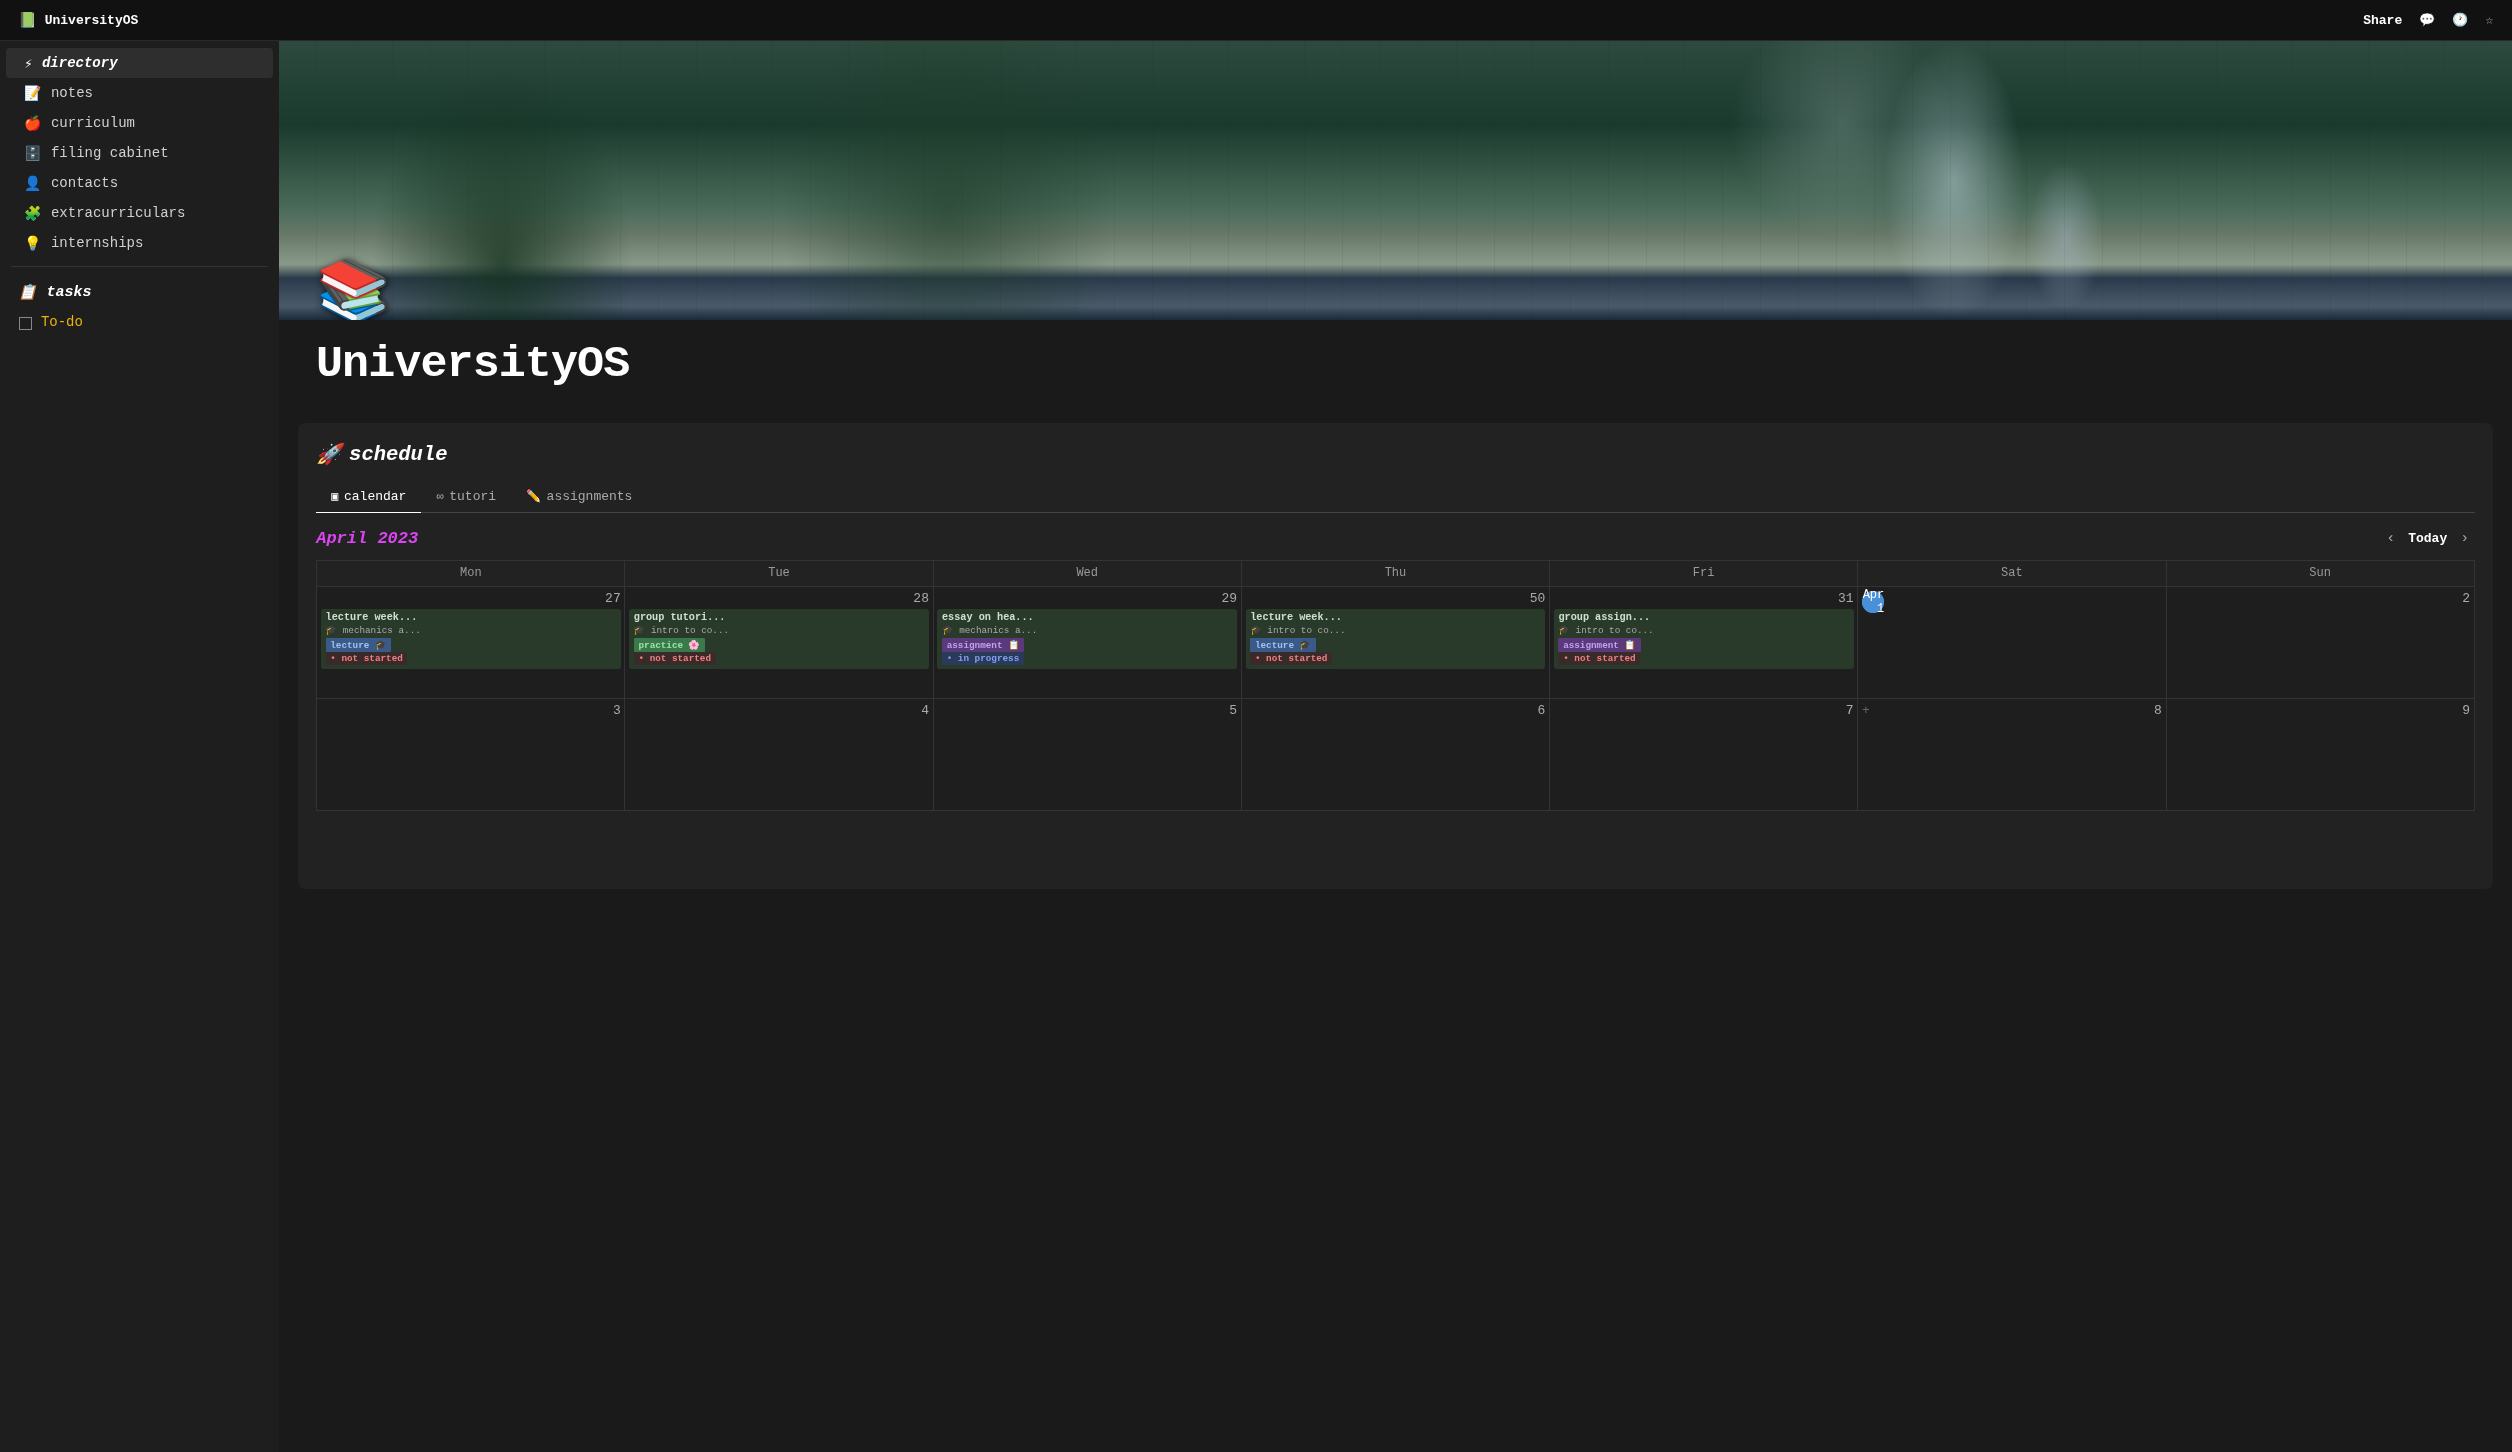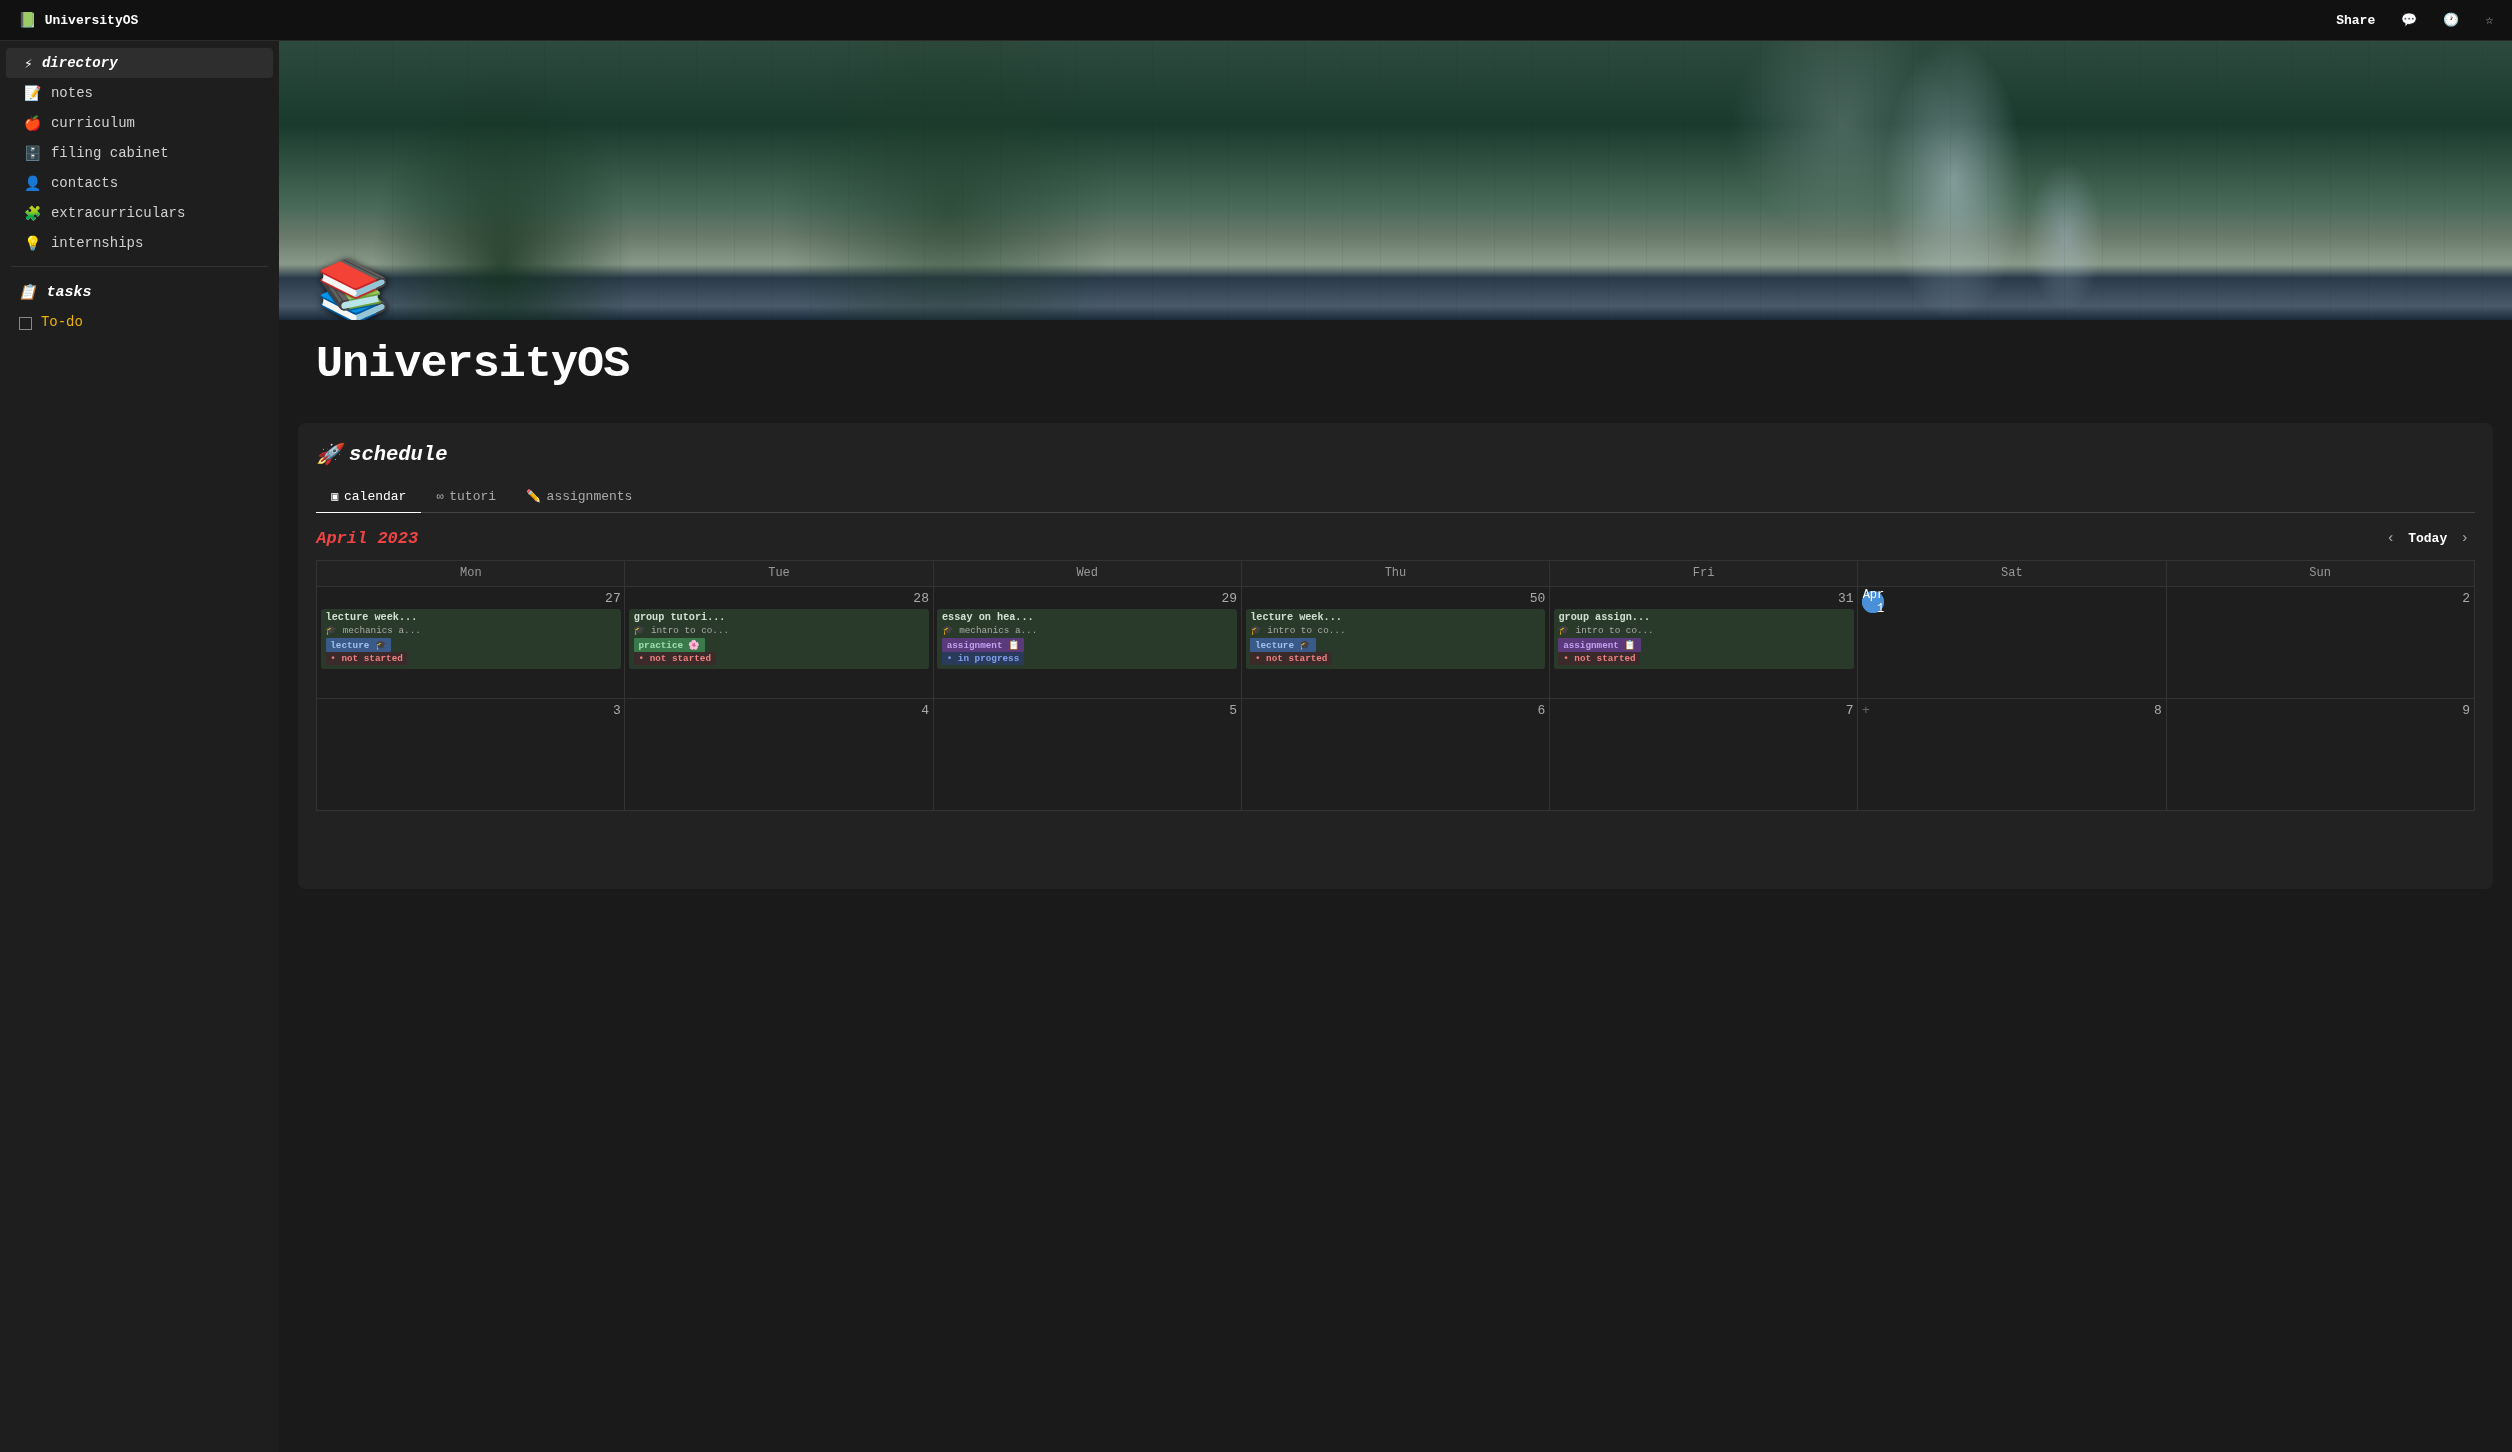--- a/index.html
+++ b/index.html
@@ -31,21 +31,21 @@
       font-size: 13px;
       font-weight: bold;
       color: #fff;
     }
     .topbar-logo {
       font-size: 15px;
     }
     .topbar-right {
       display: flex;
       align-items: center;
-      gap: 26px;
+      gap: 17px;
       color: #ccc;
       font-size: 13px;
     }
     .topbar-right span {
       cursor: pointer;
     }
     .topbar-right .share-btn {
       color: #fff;
       font-weight: 600;
     }
@@ -233,21 +233,21 @@
     .calendar-nav {
       display: flex;
       align-items: center;
       justify-content: space-between;
       margin-bottom: 11.2px;
     }
     .calendar-month {
       font-size: 17px;
       font-weight: 700;
       font-style: italic;
-      color: #ef4444;
+      color: #d946ef;
     }
     .calendar-controls {
       display: flex;
       align-items: center;
       gap: 7.4px;
       font-size: 13px;
       color: #ccc;
     }
     .cal-arrow {
       cursor: pointer;

